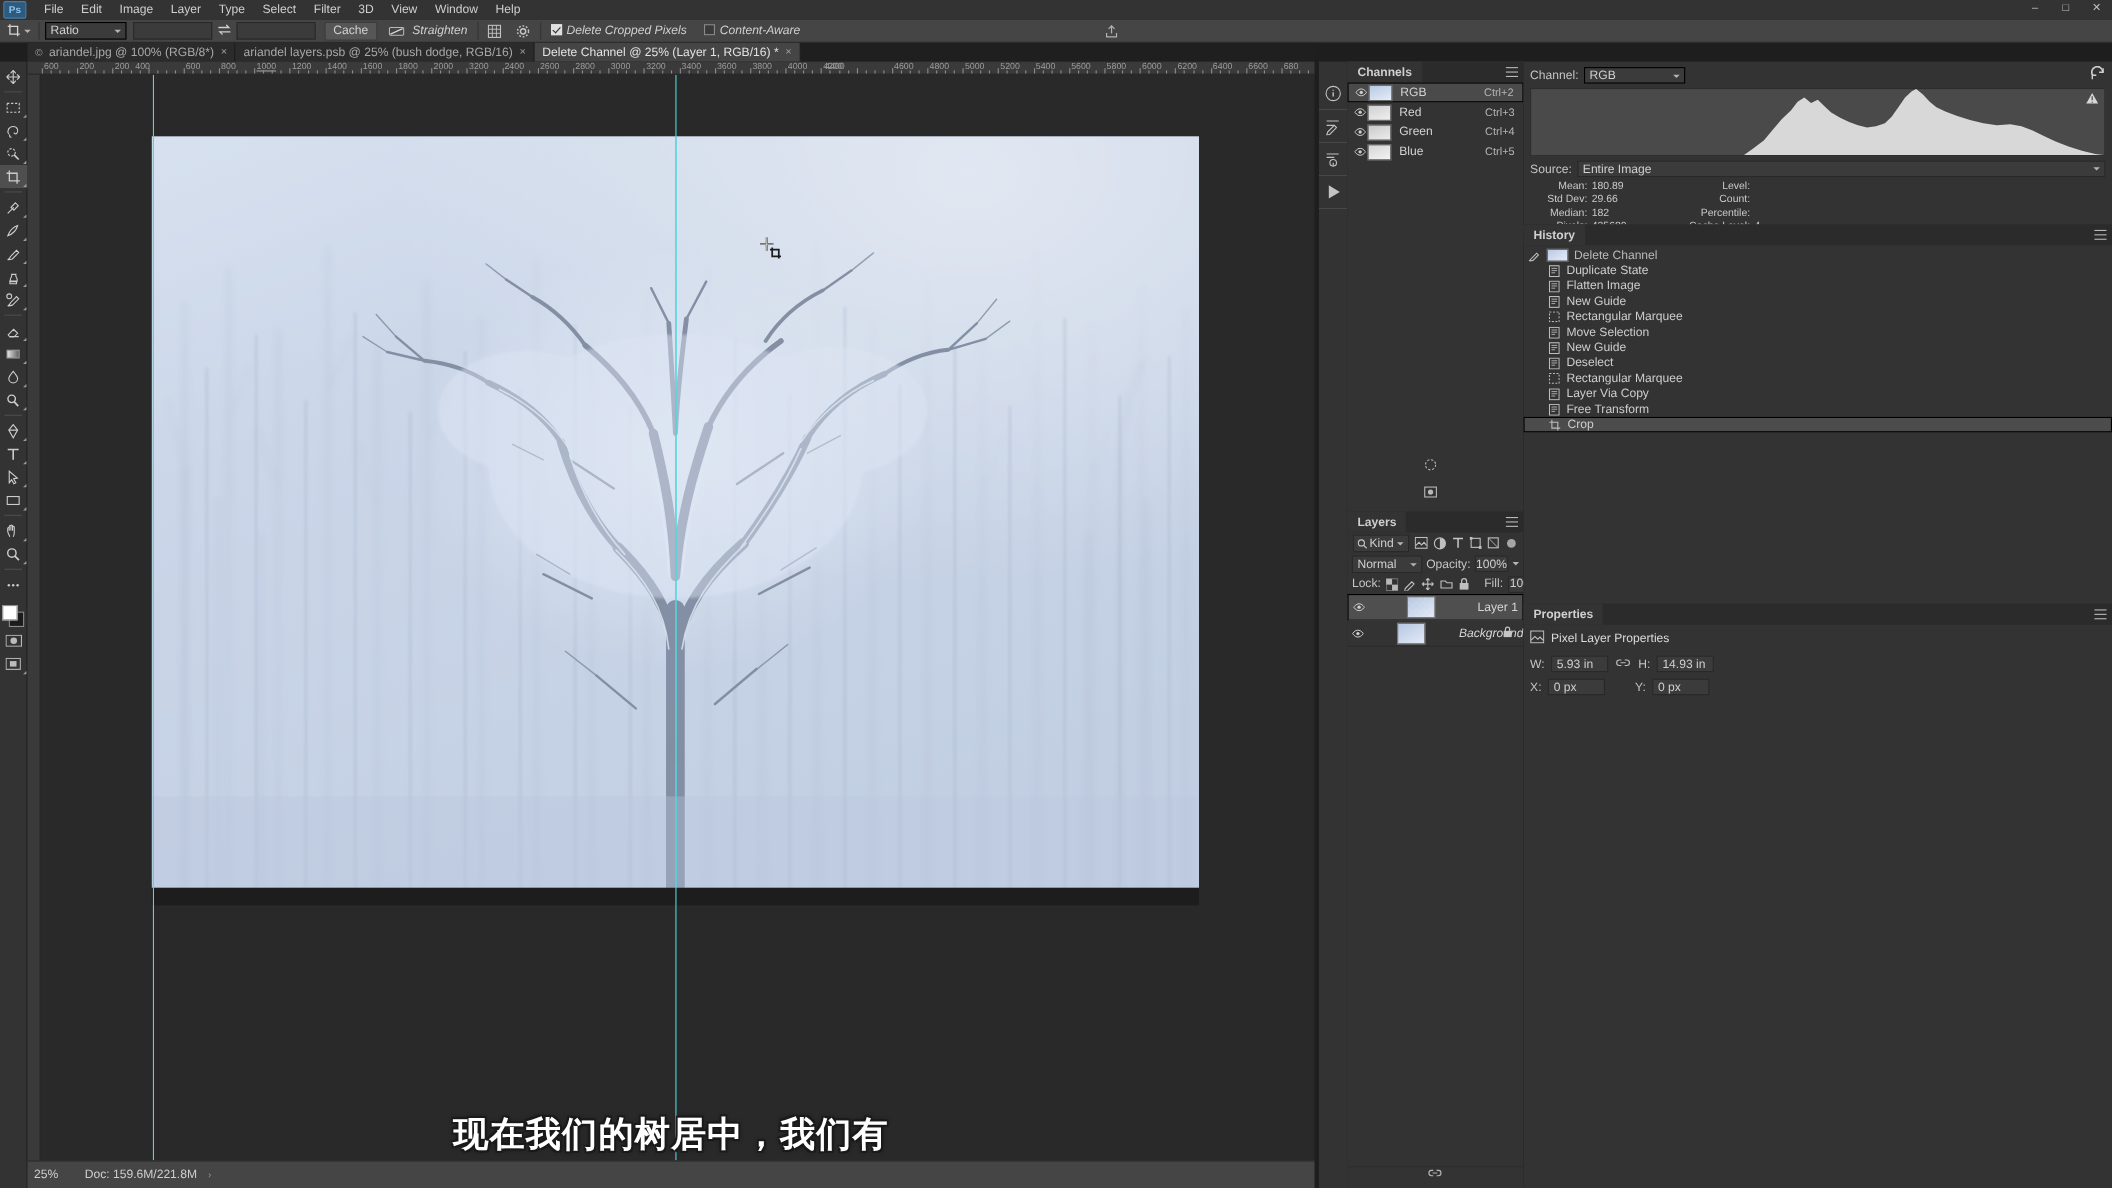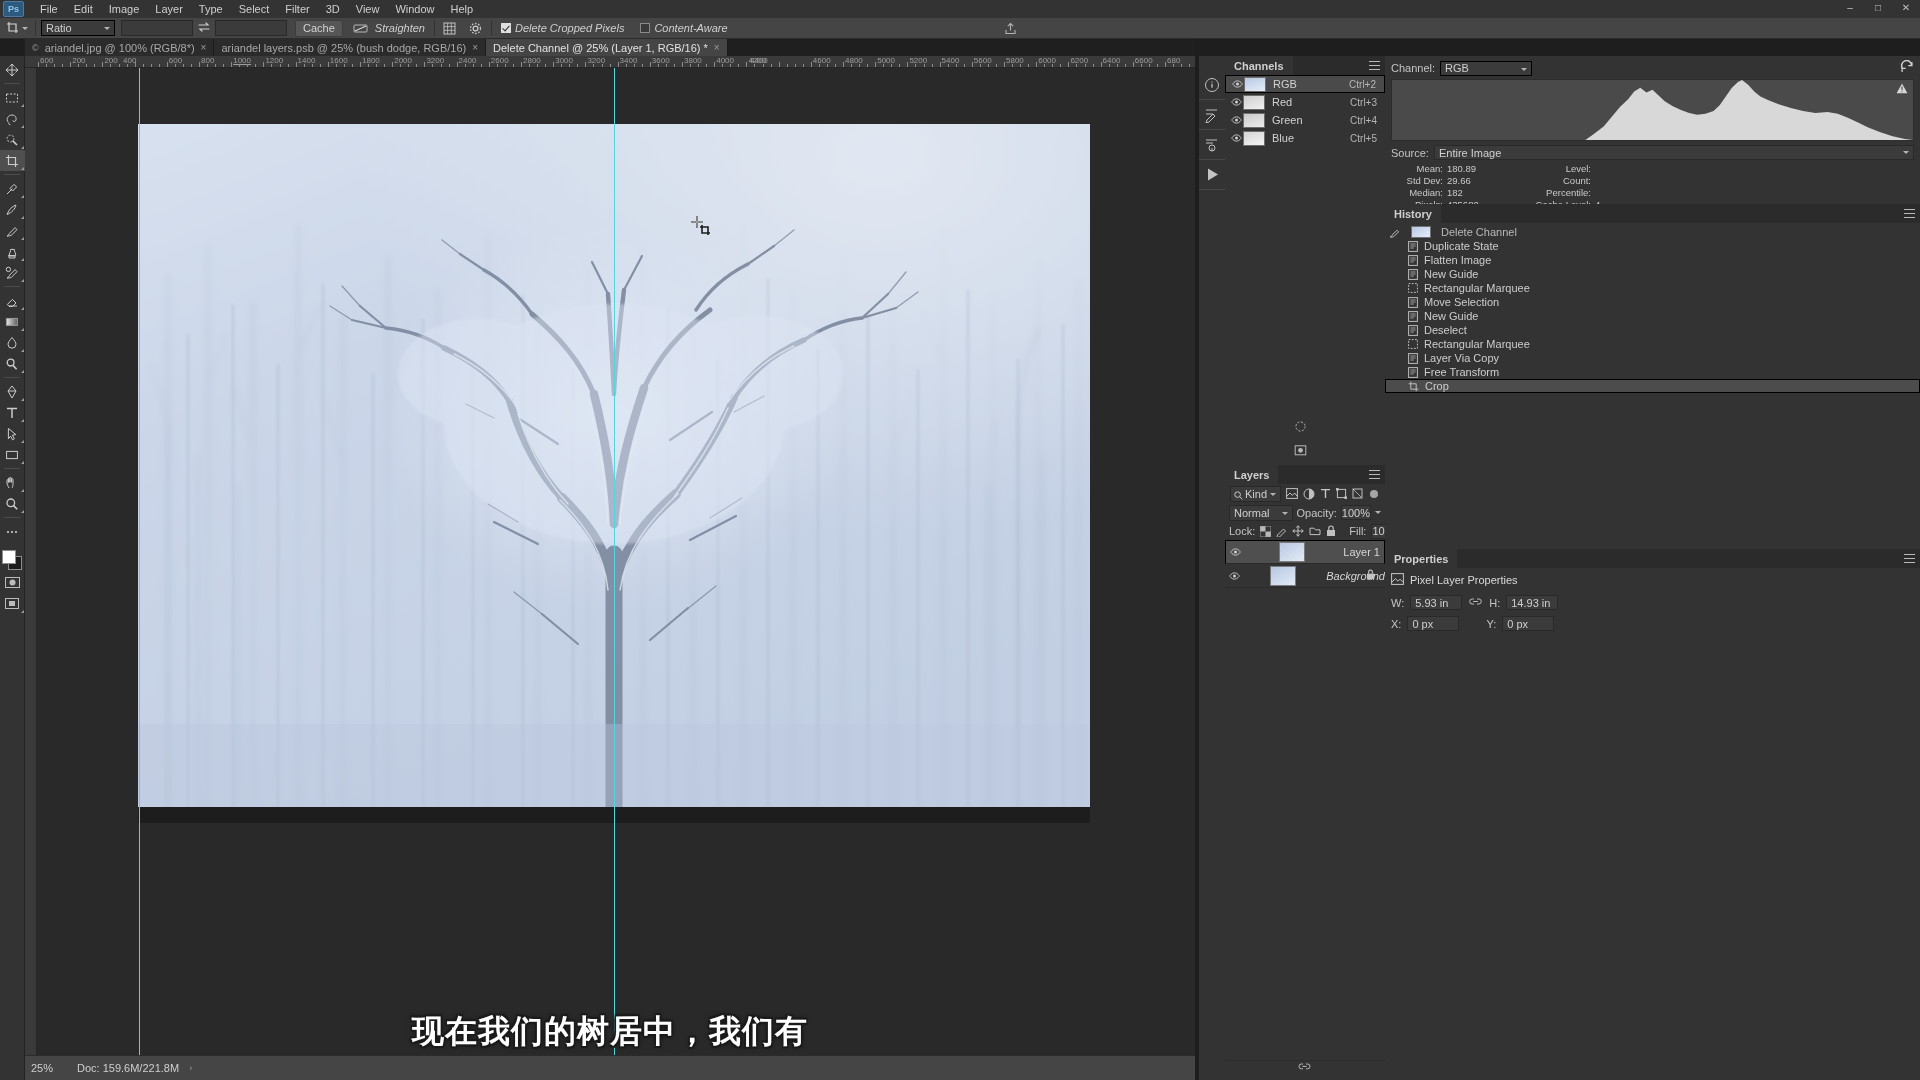--- a/index.html
+++ b/index.html
@@ -250,21 +250,21 @@
     font-size:11px; color:#d0d0d0; display:flex; align-items:center; padding:0 4px;
     position:relative;
   }
 
   
   .hist-row {
     height:14px; display:flex; align-items:center; font-size:11px; color:#cdcdcd;
     padding-left:3px; gap:5px;
   }
   .hist-row.sel { background:#4c4c4c; }
-  .hist-row.top { color:#b9b9b9;gap:10px; }
+  .hist-row.top { color:#b9b9b9; }
   .hico { width:13px; display:flex; align-items:center; justify-content:center; }
   .hsnap { width:20px; height:12px; border:1px solid #6f6f6f; }
 
   
   .prop-head { display:flex; align-items:center; gap:6px; padding:5px 6px; font-size:11px; color:#dadada; }
   .prop-grid { display:flex; align-items:center; gap:6px; padding:3px 6px; font-size:11px; }
   .pfield {
     height:15px; width:52px; background:#3b3b3b; border:1px solid #292929;
     font-size:11px; color:#cfcfcf; display:flex; align-items:center; padding-left:4px;
   }

